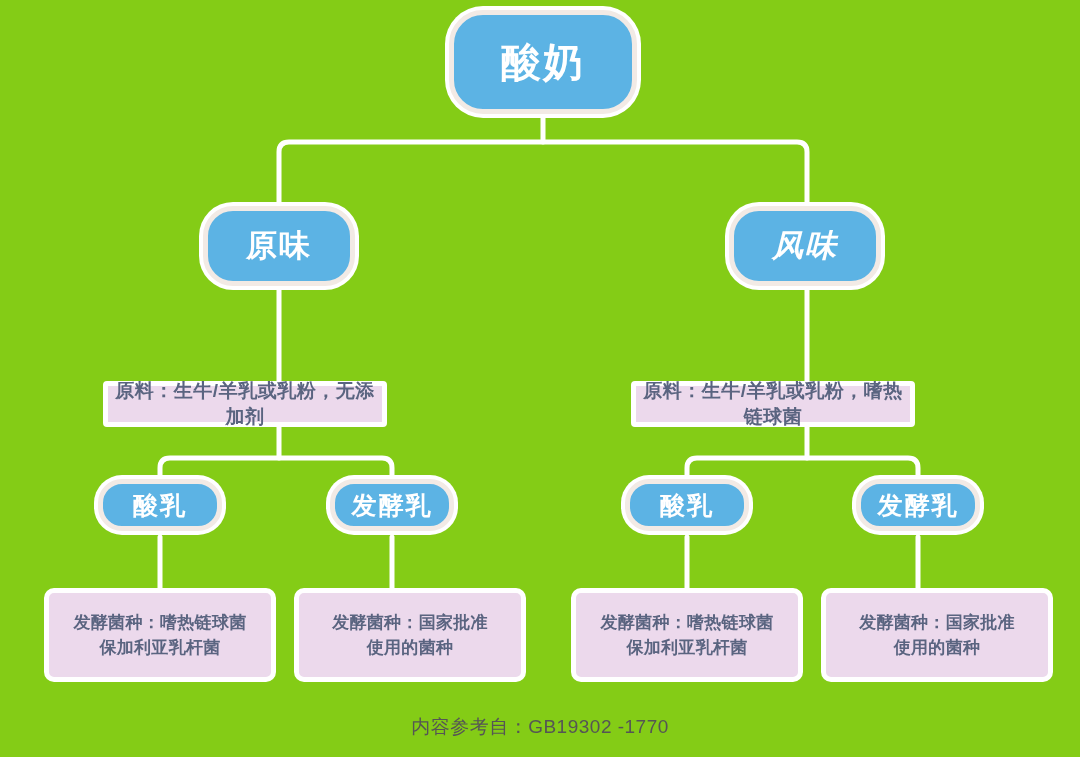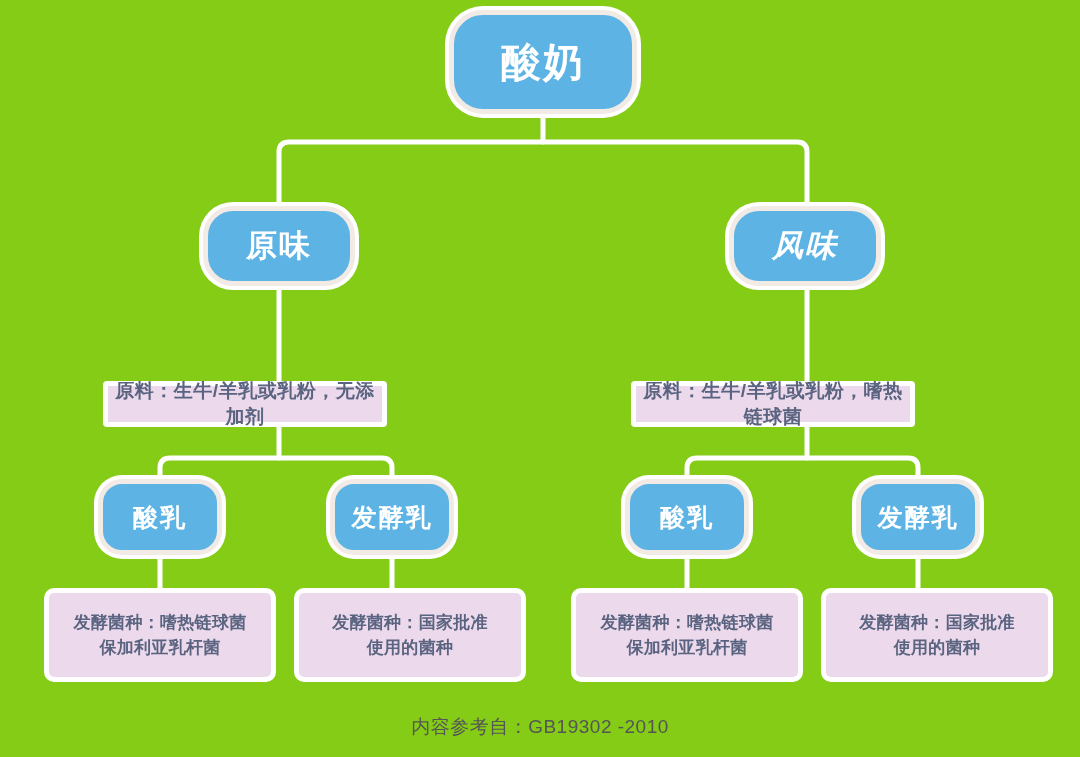--- a/index.html
+++ b/index.html
@@ -57,21 +57,21 @@
     width: 152px;
     height: 80px;
     border-radius: 30px;
     font-size: 31px;
   }
   .node.n-yuanwei { left: 203px; top: 206px; }
   .node.n-fengwei { left: 729px; top: 206px; font-style: italic; }
 
   .node.lvl3 {
     width: 124px;
-    height: 76px;
+    height: 52px;
     border-radius: 24px;
     font-size: 25px;
   }
   .node.n-sr1 { left: 98px;  top: 479px; }
   .node.n-fjr1 { left: 330px; top: 479px; }
   .node.n-sr2 { left: 625px; top: 479px; }
   .node.n-fjr2 { left: 856px; top: 479px; }
 
   
   .info {
@@ -186,15 +186,15 @@
       <span class="line">保加利亚乳杆菌</span>
     </div>
   </div>
   <div class="info culture c4">
     <div>
       <span class="line">发酵菌种：国家批准</span>
       <span class="line">使用的菌种</span>
     </div>
   </div>
 
-  <div id="footer">内容参考自：GB19302 -2010</div>
+  <div id="footer">内容参考自：GB19302 -1770</div>
 
 </div>
 
 </body></html>

